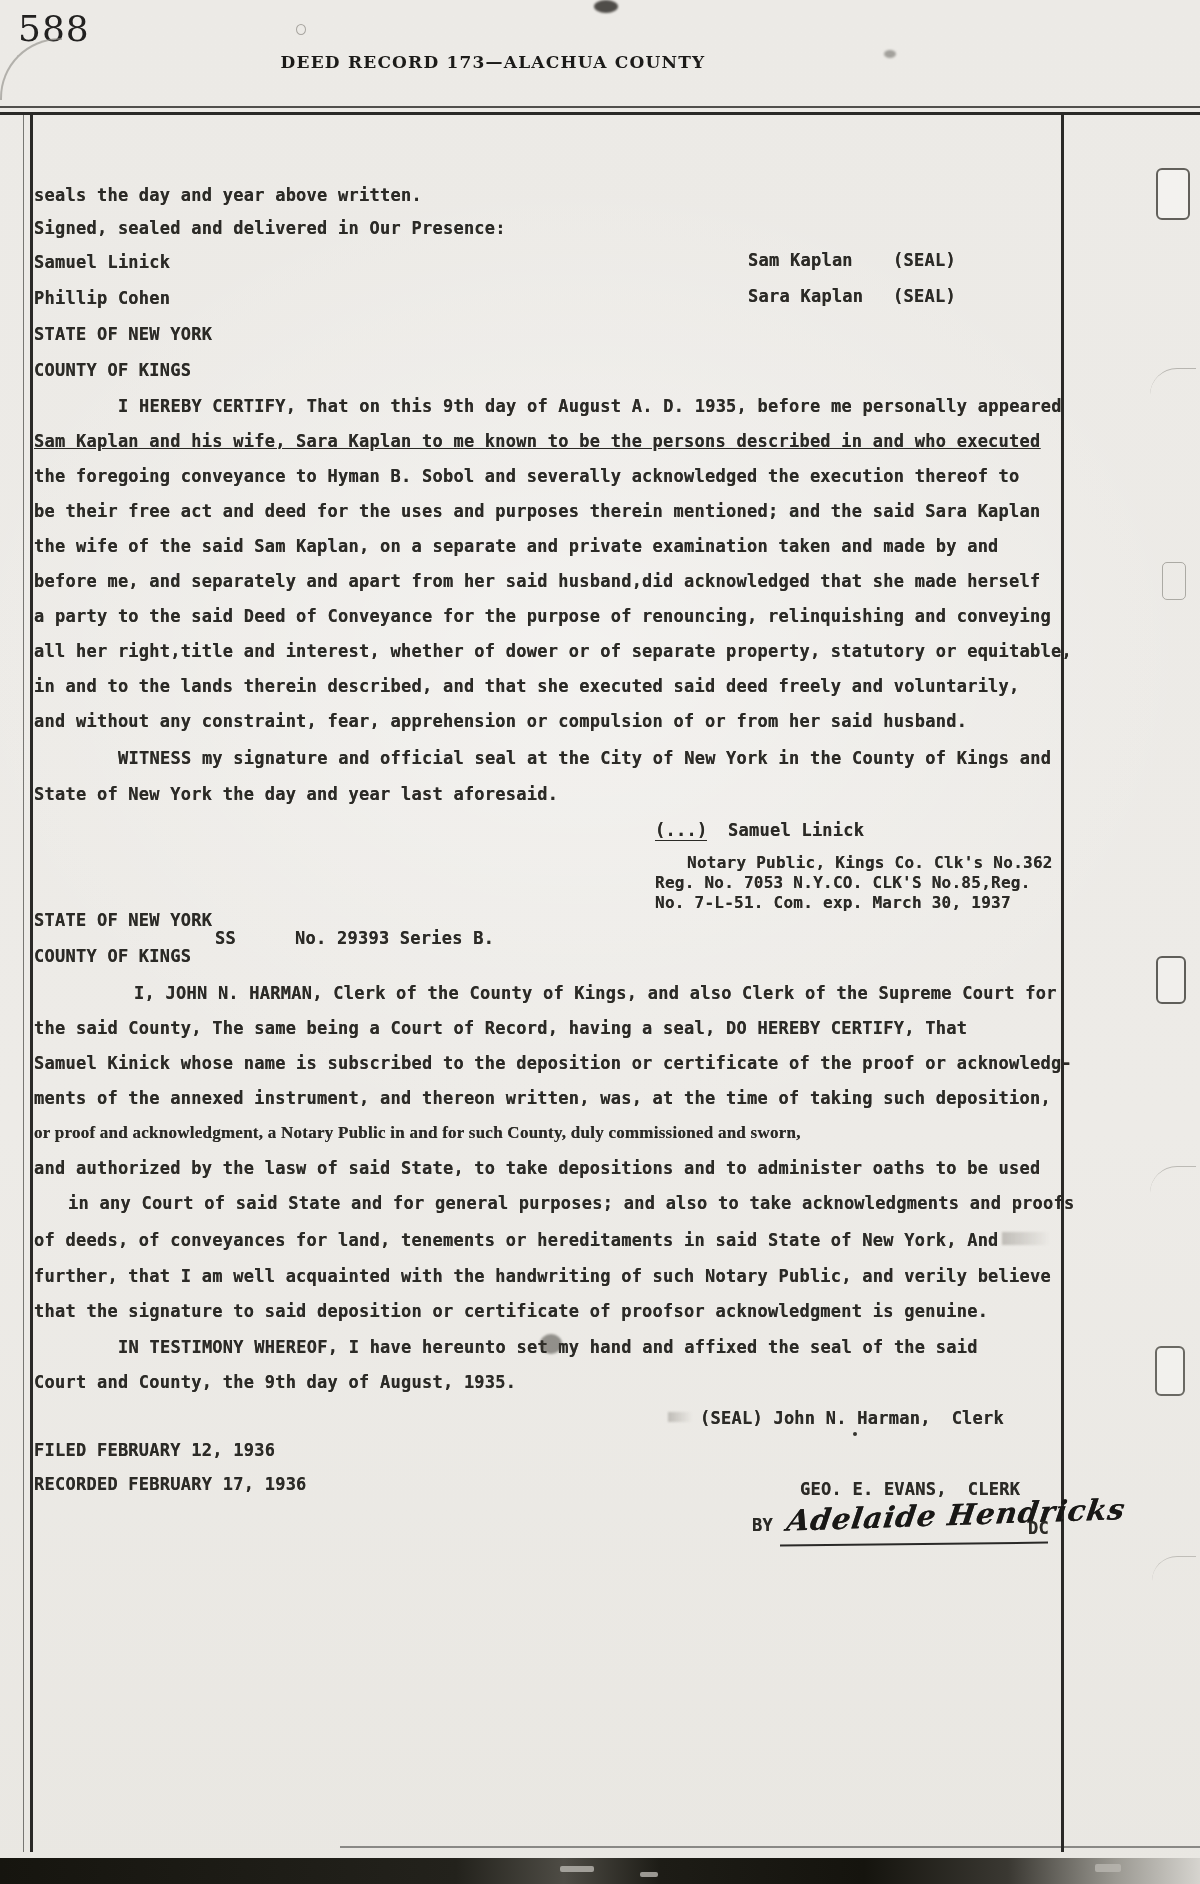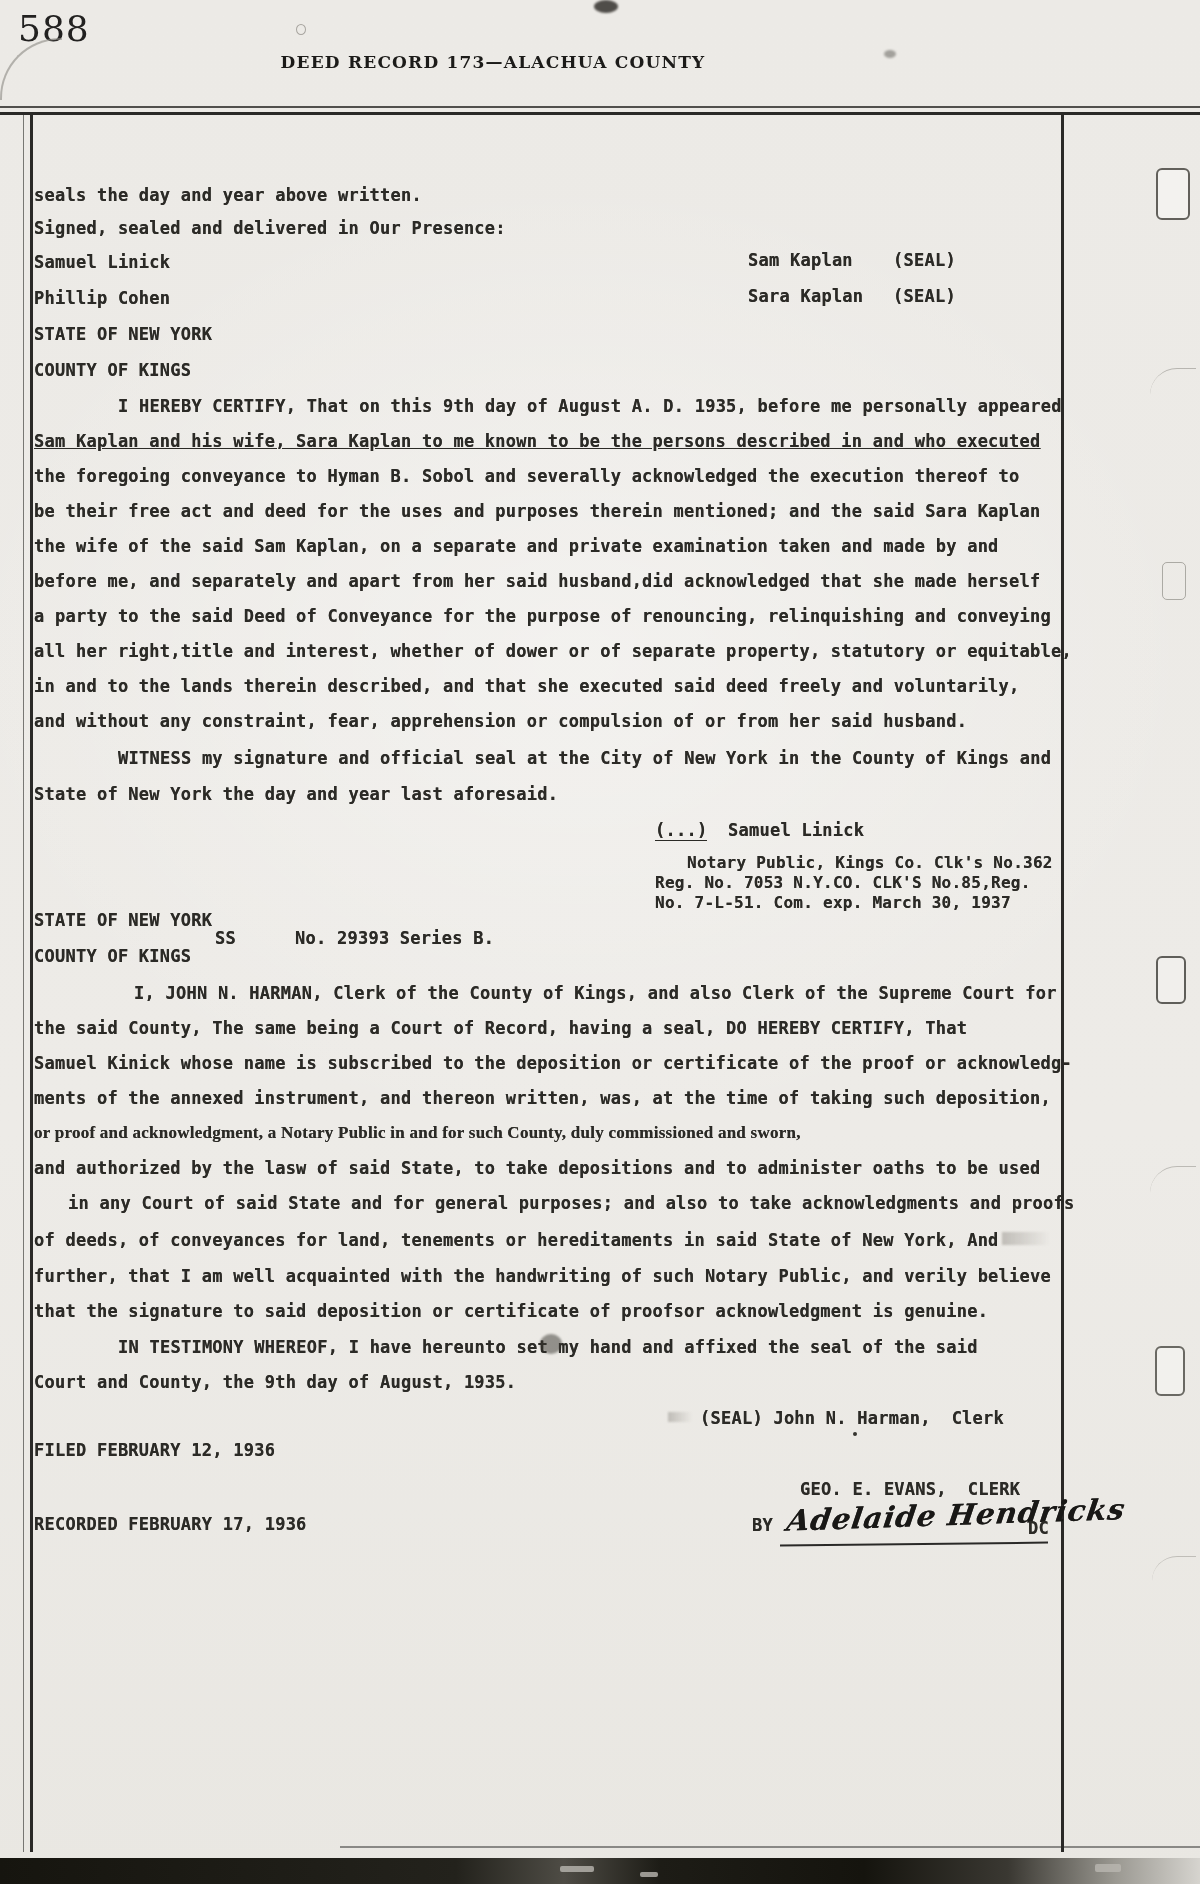--- a/index.html
+++ b/index.html
@@ -112,21 +112,21 @@
   <div class="tline" style="top:1301px;left:34px;">that the signature to said deposition or certificate of proofsor acknowledgment is genuine.</div>
 
   <div class="tline" style="top:1337px;left:118px;">IN TESTIMONY WHEREOF, I have hereunto set my hand and affixed the seal of the said</div>
   <div class="tline" style="top:1372px;left:34px;">Court and County, the 9th day of August, 1935.</div>
 
   <div class="tline" style="top:1408px;left:700px;">(SEAL) John N. Harman,  Clerk</div>
   <div class="blot" style="left:853px;top:1432px;width:4px;height:4px;filter:none;background:#35342f;"></div>
   <div class="ghost" style="left:668px;top:1412px;width:24px;height:10px;"></div>
 
   <div class="tline" style="top:1440px;left:34px;text-align:right;">FILED FEBRUARY 12, 1936</div>
-  <div class="tline" style="top:1474px;left:34px;margin-top:40px;">RECORDED FEBRUARY 17, 1936</div>
+  <div class="tline" style="top:1474px;left:34px;">RECORDED FEBRUARY 17, 1936</div>
   <div class="tline" style="top:1479px;left:800px;">GEO. E. EVANS,  CLERK</div>
 
   <div class="tline" style="top:1515px;left:752px;">BY</div>
   <div class="script" style="top:1498px;left:788px;">Adelaide Hendricks</div>
   <div class="rule" style="left:780px;top:1543px;width:268px;height:2px;transform:rotate(-.6deg);"></div>
   <div class="tline" style="top:1518px;left:1028px;">DC</div>
 
   <div class="artifact" style="left:0;top:38px;width:60px;height:60px;border-top:2px solid #8d8b85;border-left:2px solid #8d8b85;border-top-left-radius:60px;opacity:.6;"></div>
   <div class="artifact" style="left:296px;top:24px;width:8px;height:9px;border:1.5px solid #8a8882;border-radius:50%;opacity:.7;"></div>
   <div class="blot" style="left:594px;top:0;width:24px;height:13px;background:rgba(40,38,34,.8);"></div>

